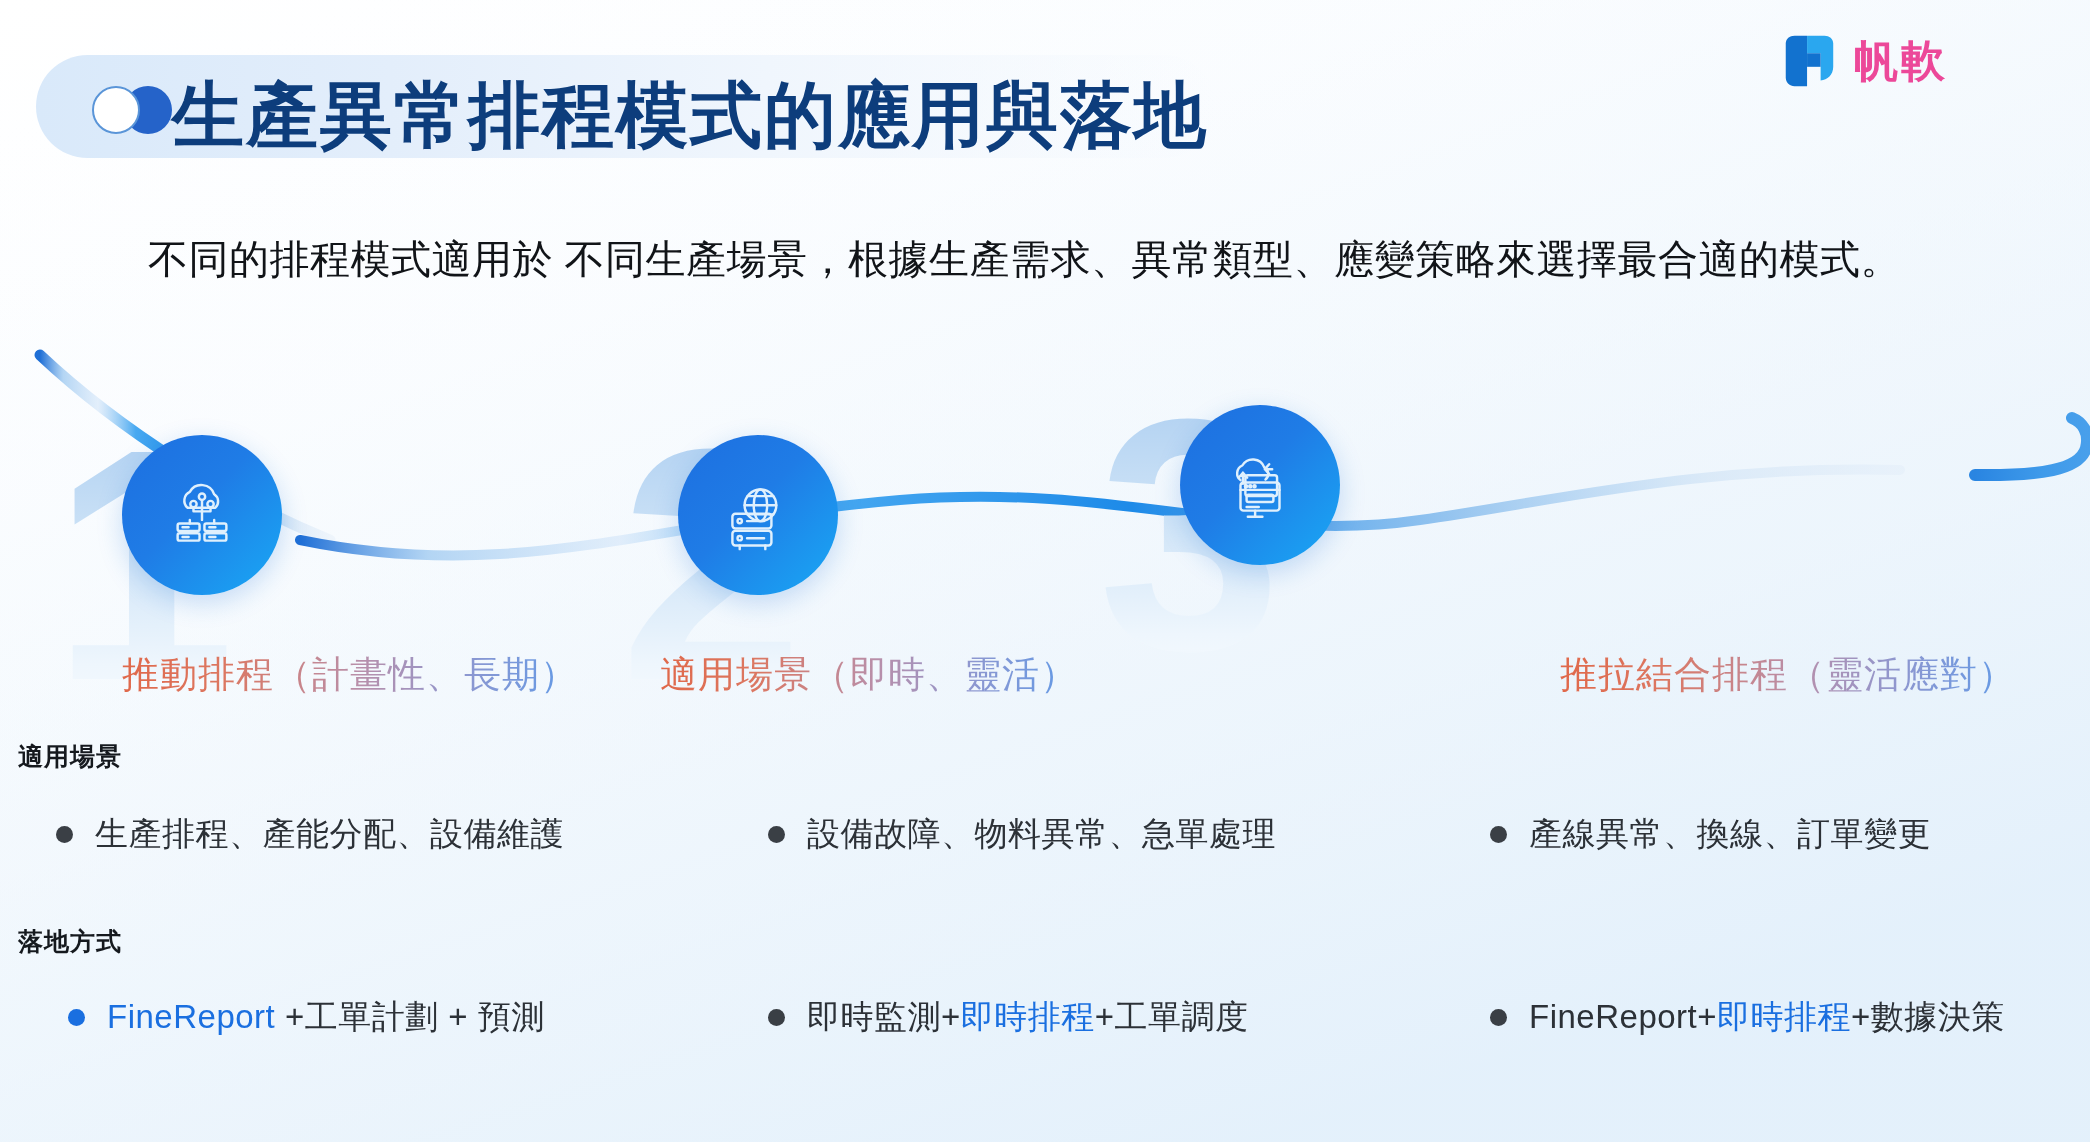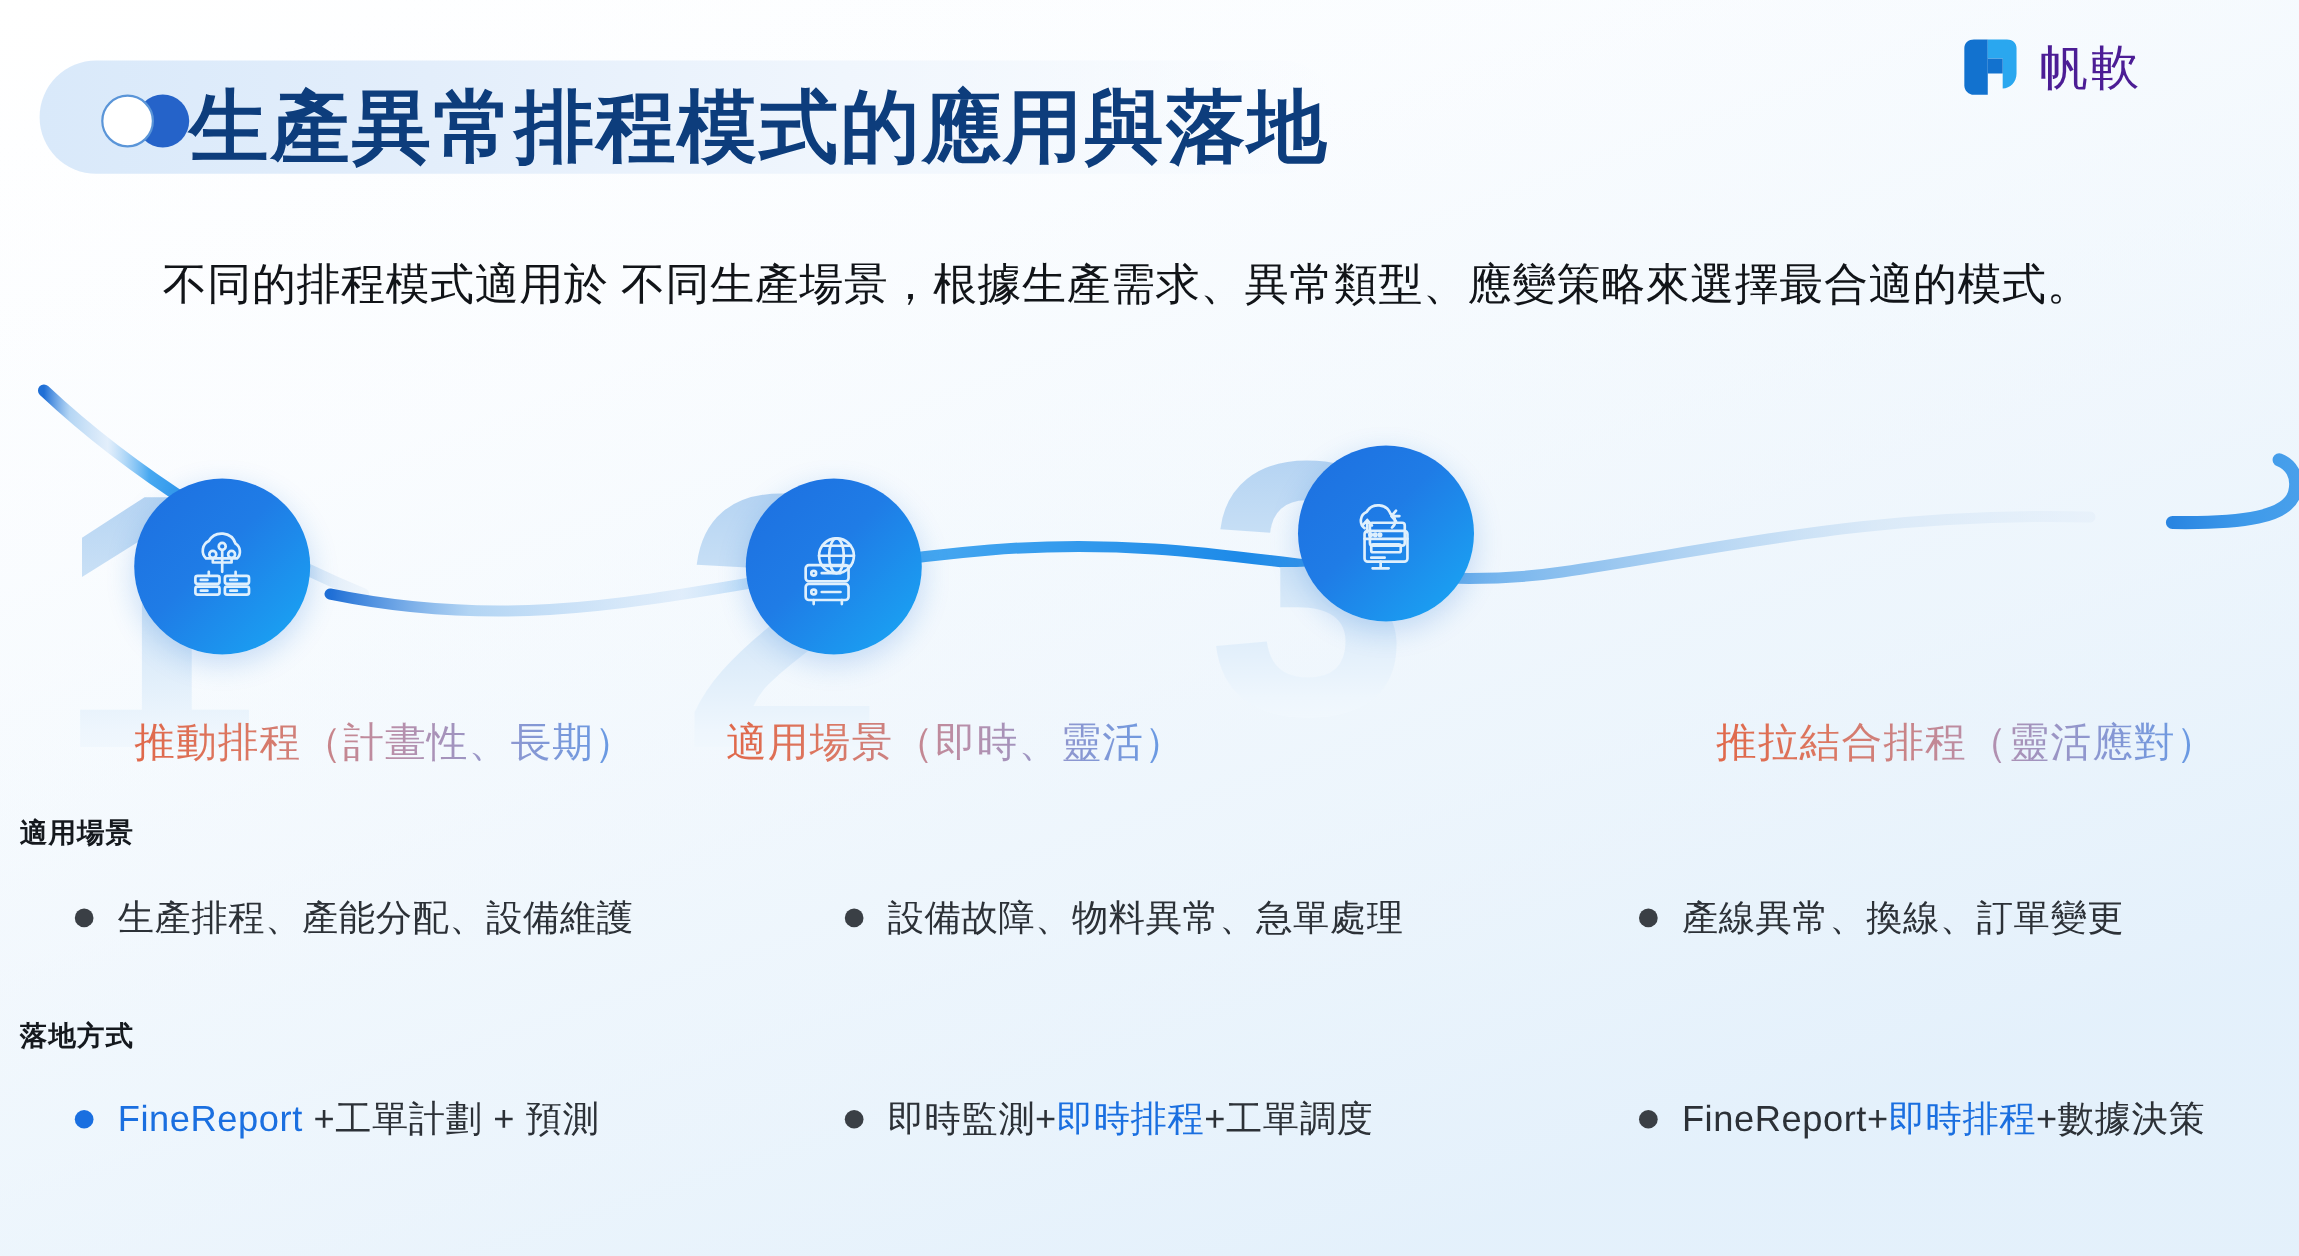--- a/index.html
+++ b/index.html
@@ -31,21 +31,21 @@
   }
   .main-title {
     position:absolute; left:172px; top:68px;
     font-size:72px; font-weight:700; color:#0d3d7c;
     letter-spacing:2px; white-space:nowrap;
     font-family:"Liberation Sans","DejaVu Sans",sans-serif;
   }
 
   
   .logo { position:absolute; right:142px; top:30px; display:flex; align-items:center; gap:14px; }
-  .logo-text { font-size:44px; font-weight:400; color:#4c1d95; letter-spacing:3px; }
+  .logo-text { font-size:44px; font-weight:700; color:#ec4899; letter-spacing:3px; }
 
   
   .lead {
     position:absolute; left:148px; top:228px; width:1790px;
     font-size:40px; line-height:1.55; color:#111418; font-weight:500;
     letter-spacing:0.5px;
   }
 
   
   .steps { position:absolute; left:0; top:420px; width:1862px; height:270px; }
@@ -193,21 +193,21 @@
         <path d="M21 50 h10 M28 53 v5 M22 58 h12"></path>
       </svg>
     </div>
     <div class="step-label grad-1" style="left:1560px; top:230px;">推拉結合排程（靈活應對）</div>
   </div>
 </div>
 
 <div class="sec-head" style="left:18px; top:740px;">適用場景</div>
 <div class="sec-head" style="left:18px; top:925px;">落地方式</div>
 
-<div class="bullet-row" style="left:68px; top:812px;">
+<div class="bullet-row" style="left:56px; top:812px;">
   <span class="dot"></span>
   <span>生產排程、產能分配、設備維護</span>
 </div>
 <div class="bullet-row" style="left:768px; top:812px;">
   <span class="dot"></span>
   <span>設備故障、物料異常、急單處理</span>
 </div>
 <div class="bullet-row" style="left:1490px; top:812px;">
   <span class="dot"></span>
   <span>產線異常、換線、訂單變更</span>

